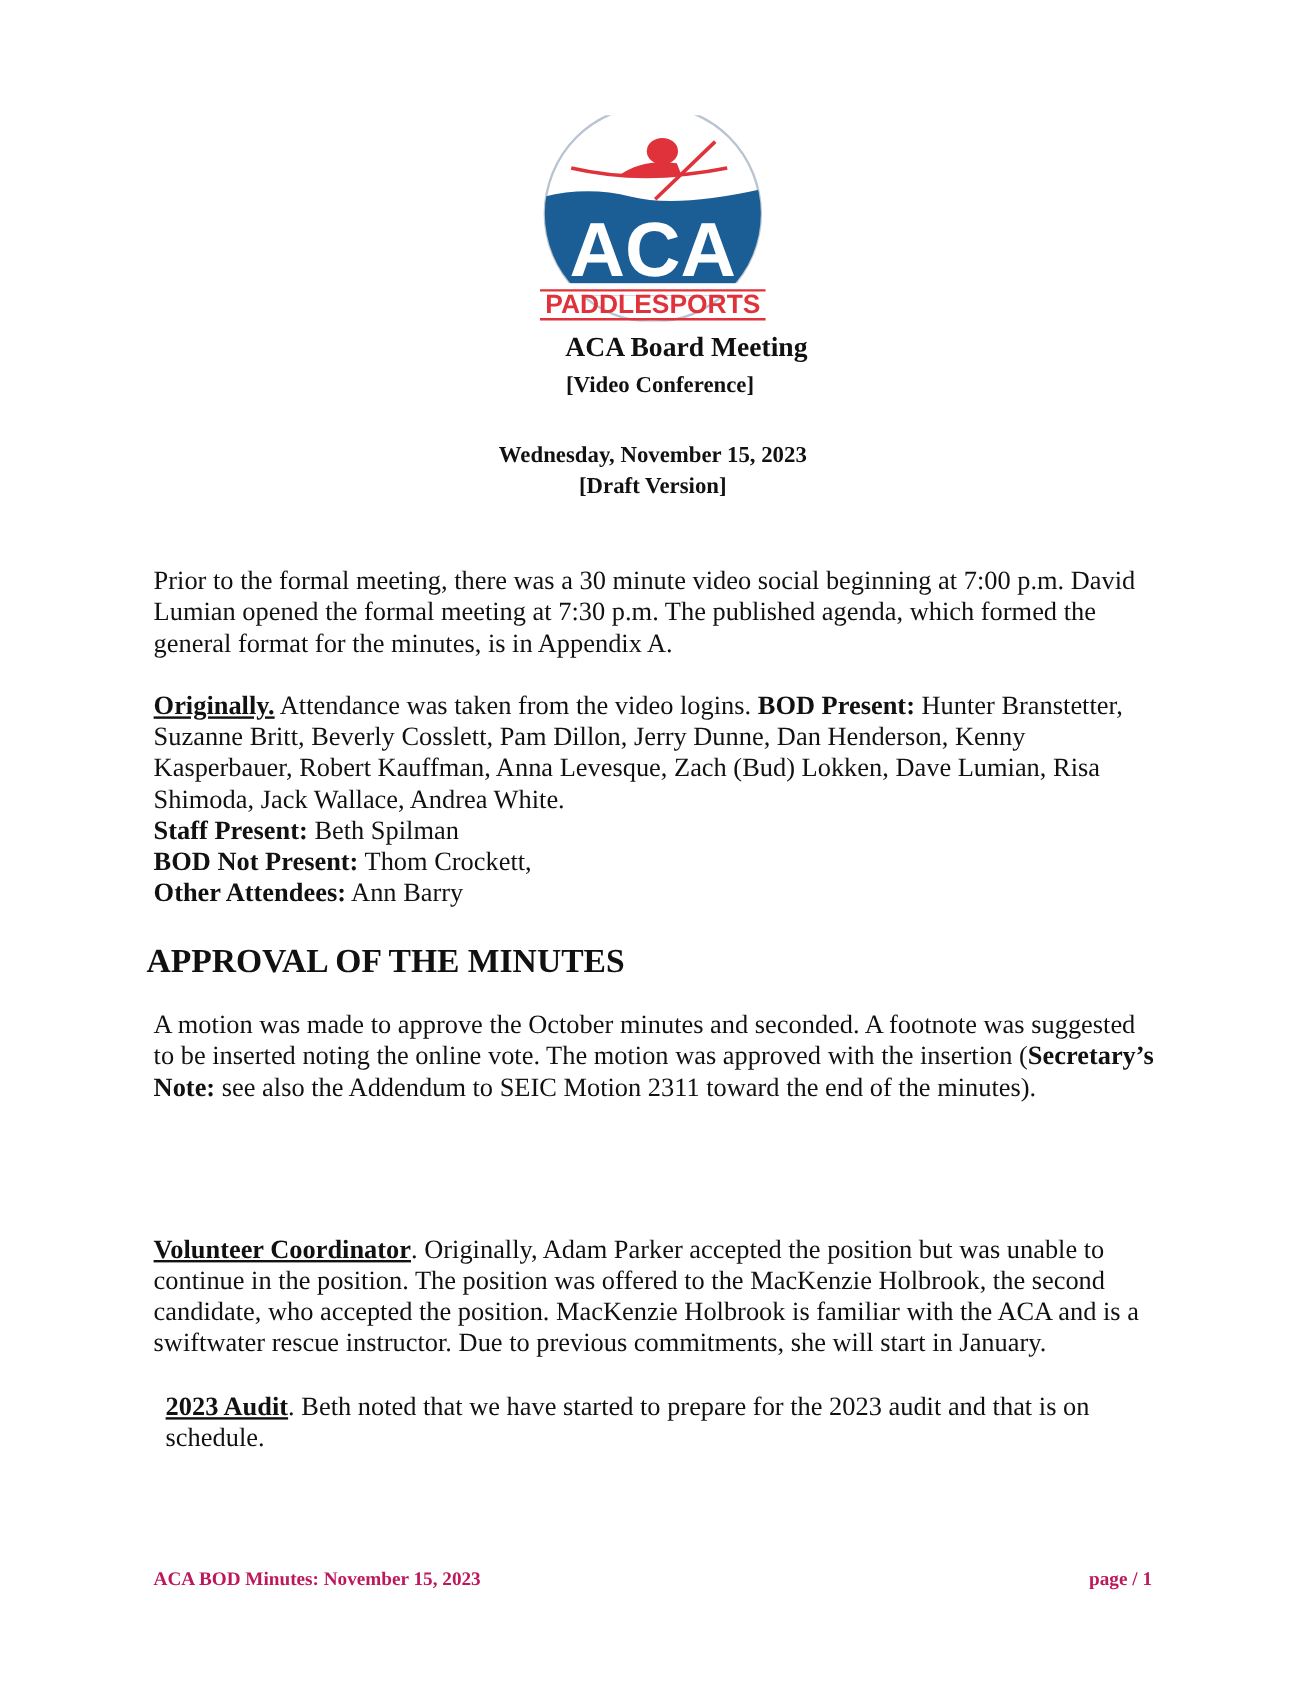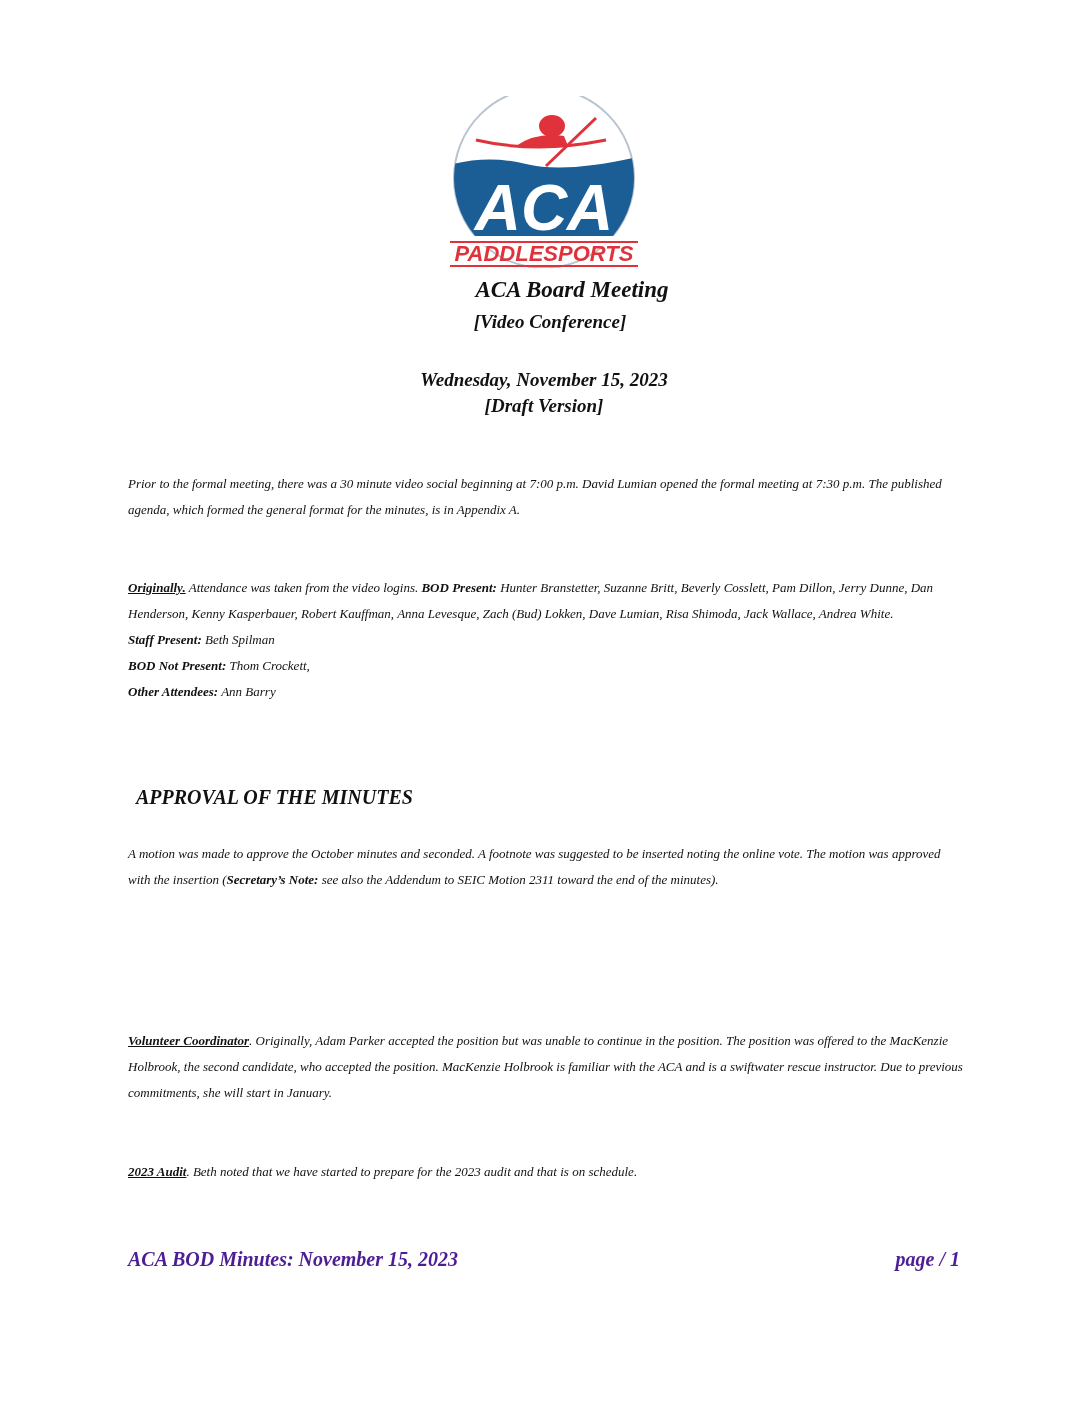--- a/index.html
+++ b/index.html
@@ -1,32 +1,32 @@
 <!DOCTYPE html>
 <html><head>
 <meta charset="utf-8">
 <style>
   html, body { margin: 0; padding: 0; background: #ffffff; }
   body {
     width: 1088px; height: 1408px; position: relative; overflow: hidden;
     font-family: "Liberation Serif", "DejaVu Serif", serif;
     color: #111111;
   }
-  .page { position: absolute; left: 0; top: 0; width: 1088px; height: 1408px; font-style: italic; }
+  .page { position: absolute; left: 0; top: 0; width: 1088px; height: 1408px; }
   .logo { position: absolute; left: 446px; top: 96px; width: 196px; height: 172px; }
   .center { position: absolute; left: 0; width: 1088px; text-align: center; font-weight: bold; }
   .title { top: 277px; font-size: 23px; margin-left: 28px; }
   .subtitle { top: 311px; font-size: 19px; left: 6px; }
   .date { top: 369px; font-size: 19px; }
   .version { top: 395px; font-size: 19px; }
-  .body-block { position: absolute; left: 128px; width: 835px; font-size: 13px; line-height: 26px; }
+  .body-block { position: absolute; left: 128px; width: 835px; font-size: 22px; line-height: 26px; }
   .b { font-weight: bold; }
   .u { text-decoration: underline; font-weight: bold; }
-  .h { position: absolute; left: 136px; font-size: 20px; font-weight: bold; }
-  .footer { position: absolute; top: 1248px; font-size: 20px; font-weight: bold; color: #4c1d95; }
+  .h { position: absolute; left: 122px; font-size: 28px; font-weight: bold; }
+  .footer { position: absolute; top: 1308px; font-size: 16px; font-weight: bold; color: #be185d; }
   .footer-left { left: 128px; }
   .footer-right { right: 128px; }
   p { margin: 0; }
 </style>
 </head>
 <body>
 
 <div class="page">
 
   <svg class="logo" viewBox="0 0 196 172">
@@ -67,19 +67,19 @@
   </div>
 
   <div class="h" style="top:786px;">APPROVAL OF THE MINUTES</div>
   <div class="body-block" style="top:841px;">
     <p><span>A motion was made to approve the October minutes and seconded. A footnote was suggested to be inserted noting the online vote. The motion was approved with the insertion (</span><span class="b">Secretary’s Note:</span><span> see also the Addendum to SEIC Motion 2311 toward the end of the minutes).</span></p>
   </div>
 
   <div class="body-block" style="top:1028px;">
     <p><span class="u">Volunteer Coordinator</span><span>. Originally, Adam Parker accepted the position but was unable to continue in the position. The position was offered to the MacKenzie Holbrook, the second candidate, who accepted the position. MacKenzie Holbrook is familiar with the ACA and is a swiftwater rescue instructor. Due to previous commitments, she will start in January.</span></p>
   </div>
-  <div class="body-block" style="top:1159px;">
+  <div class="body-block" style="top:1159px;margin-left:10px;">
     <p><span class="u">2023 Audit</span><span>. Beth noted that we have started to prepare for the 2023 audit and that is on schedule.</span></p>
   </div>
 
   <div class="footer footer-left">ACA BOD Minutes: November 15, 2023</div>
   <div class="footer footer-right">page / 1</div>
 </div>
 
 </body></html>

